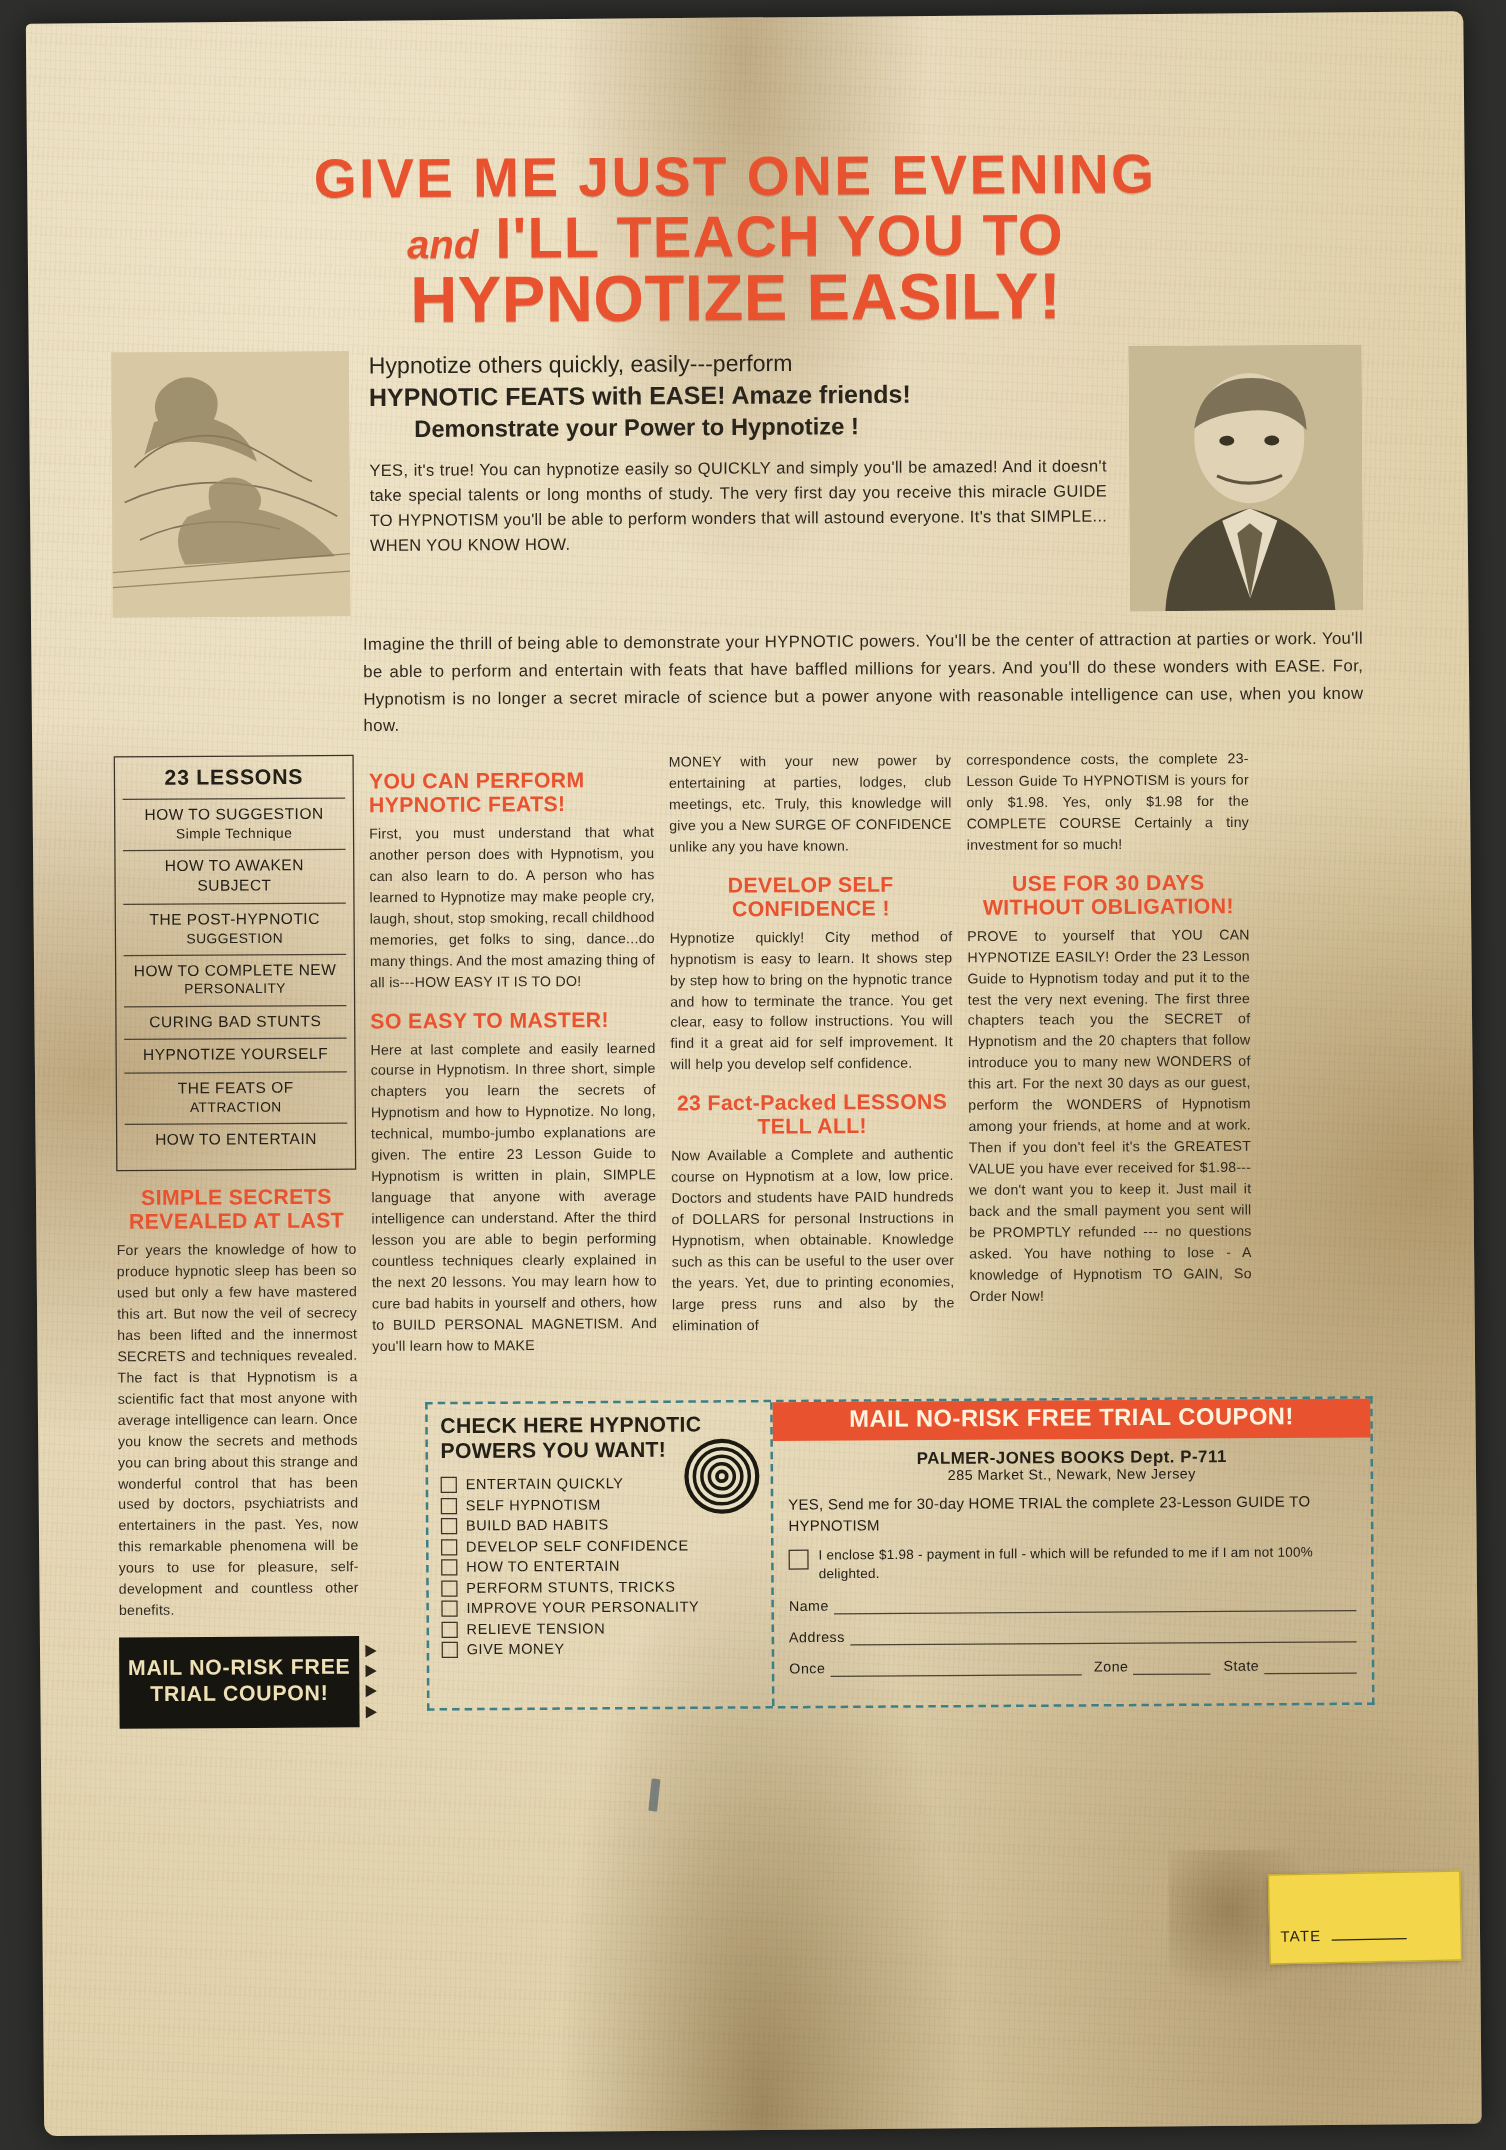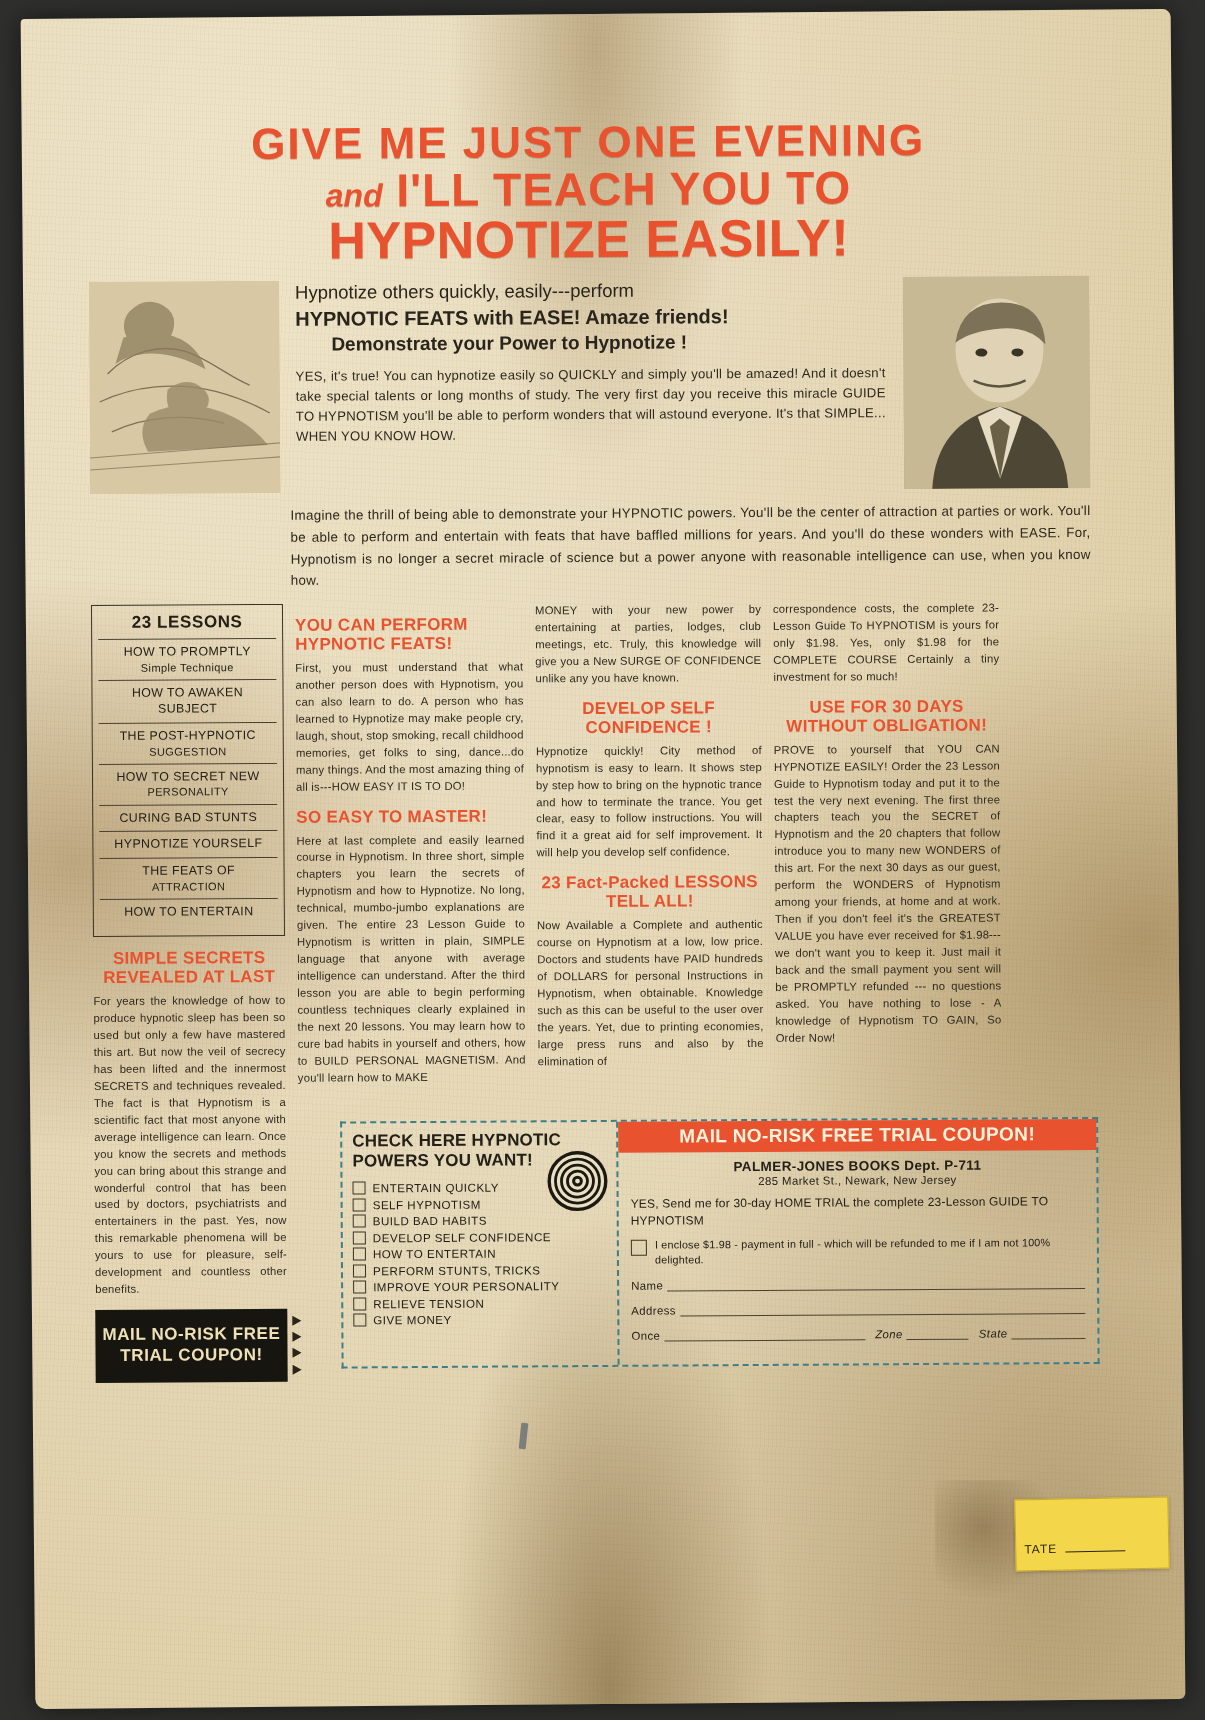--- a/index.html
+++ b/index.html
@@ -327,21 +327,21 @@
     font-size: 11.4px;
     letter-spacing: .4px;
     margin-bottom: 13px;
   }
   .field .lbl { flex: 0 0 auto; padding-right: 4px; }
   .field .rule {
     flex: 1 1 auto;
     border-bottom: 1px solid #4a4134;
     height: 11px;
   }
-  .field .lbl2 { flex: 0 0 auto; padding: 0 4px 0 10px; font-style: italic; }
+  .field .lbl2 { flex: 0 0 auto; padding: 0 4px 0 10px; }
   .rule.short { flex: 0 0 62px; }
   .rule.short2 { flex: 0 0 74px; }
 
   
   .sticker {
     position: absolute;
     right: 36px;
     bottom: 150px;
     width: 152px;
     height: 70px;
@@ -461,32 +461,32 @@
     </div>
 
     <p class="lead2">Imagine the thrill of being able to demonstrate your HYPNOTIC powers. You'll be the center of attraction at parties or work. You'll be able to perform and entertain with feats that have baffled millions for years. And you'll do these wonders with EASE. For, Hypnotism is no longer a secret miracle of science but a power anyone with reasonable intelligence can use, when you know how.</p>
 
     <div class="cols">
 
       <div class="col col-1">
         <div class="lessons-box">
           <div class="lessons-title">23 LESSONS</div>
           <div class="lesson">
-            <span>HOW TO PROMPTLY</span>
+            <span>HOW TO SUGGESTION</span>
             <span class="sub">Simple Technique</span>
           </div>
           <div class="lesson">
             <span>HOW TO AWAKEN SUBJECT</span>
           </div>
           <div class="lesson">
             <span>THE POST-HYPNOTIC</span>
             <span class="sub">SUGGESTION</span>
           </div>
           <div class="lesson">
-            <span>HOW TO SECRET NEW</span>
+            <span>HOW TO COMPLETE NEW</span>
             <span class="sub">PERSONALITY</span>
           </div>
           <div class="lesson">
             <span>CURING BAD STUNTS</span>
           </div>
           <div class="lesson">
             <span>HYPNOTIZE YOURSELF</span>
           </div>
           <div class="lesson">
             <span>THE FEATS OF</span>

